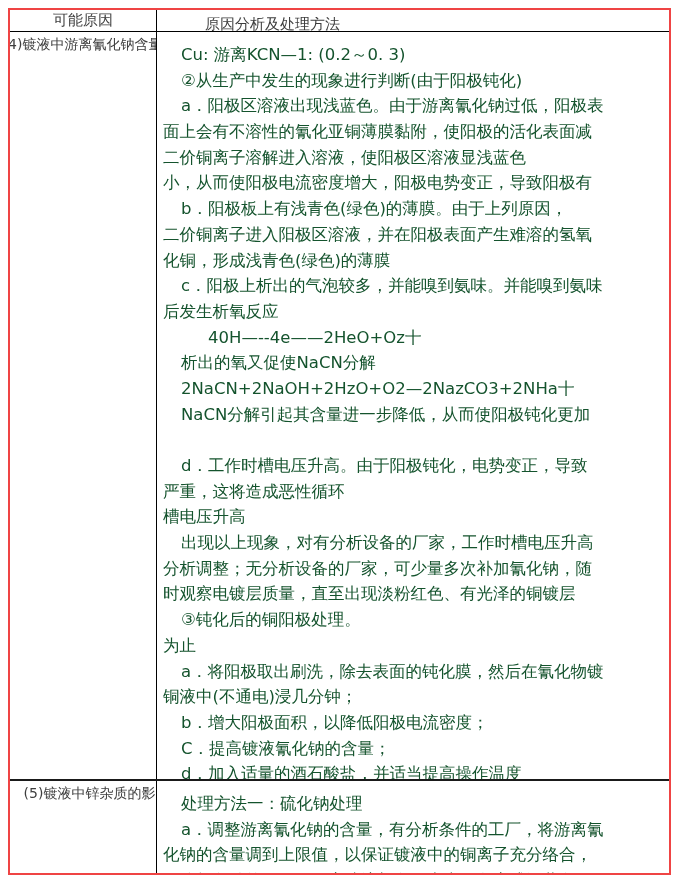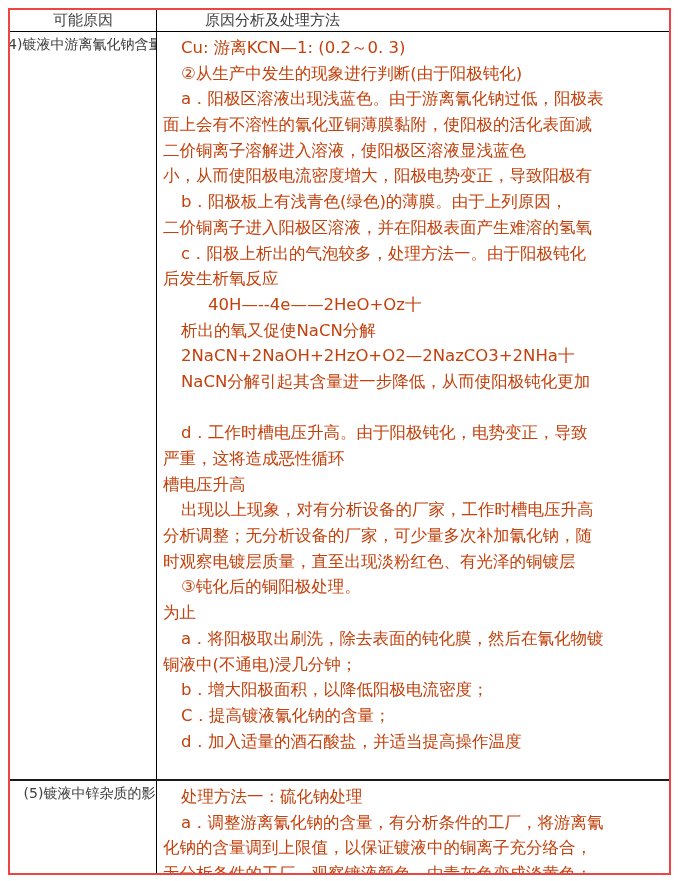--- a/index.html
+++ b/index.html
@@ -38,21 +38,21 @@
     overflow: hidden;
   }
   .row1 { flex: 0 0 747px; border-bottom: 2px solid #1a1a1a; }
   .row2 { flex: 1 1 auto; }
   .cell { box-sizing: border-box; overflow: hidden; }
   .cell.left {
     width: 147px;
     flex: 0 0 147px;
     border-right: 1px solid #000000;
   }
-  .cell.right { flex: 1 1 auto; }
+  .cell.right { flex: 1 1 auto; margin-top: 7px; }
   .hcell {
     display: flex;
     align-items: center;
     font-size: 15px;
     color: #3d3d3d;
   }
   .hcell.left { justify-content: center; }
   .hcell.right { padding-left: 48px; }
   .causecell {
     display: flex;
@@ -61,21 +61,21 @@
     color: #3d3d3d;
     padding-left: 2px;
   }
   .causecell .line {
     height: 25px;
     line-height: 25px;
     white-space: nowrap;
   }
   .analysiscell {
     font-size: 16.5px;
-    color: #c2410c;
+    color: #14532d;
     padding-left: 6px;
     padding-top: 3px;
   }
   .analysiscell .line {
     height: 25.7px;
     line-height: 25.7px;
     white-space: nowrap;
   }
   .ind0 { padding-left: 0; }
   .ind1 { padding-left: 18px; }
@@ -100,21 +100,22 @@
       </div>
     <div class="cell right analysiscell">
         <div class="line ind1">Cu: 游离KCN—1: (0.2～0. 3)</div>
         <div class="line ind1">②从生产中发生的现象进行判断(由于阳极钝化)</div>
         <div class="line ind1">a．阳极区溶液出现浅蓝色。由于游离氰化钠过低，阳极表</div>
         <div class="line ind0">面上会有不溶性的氰化亚铜薄膜黏附，使阳极的活化表面减</div>
         <div class="line ind0">二价铜离子溶解进入溶液，使阳极区溶液显浅蓝色</div>
         <div class="line ind0">小，从而使阳极电流密度增大，阳极电势变正，导致阳极有</div>
         <div class="line ind1">b．阳极板上有浅青色(绿色)的薄膜。由于上列原因，</div>
         <div class="line ind0">二价铜离子进入阳极区溶液，并在阳极表面产生难溶的氢氧</div>
-        <div class="line ind1">c．阳极上析出的气泡较多，处理方法一。由于阳极钝化</div>
+        <div class="line ind0">化铜，形成浅青色(绿色)的薄膜</div>
+        <div class="line ind1">c．阳极上析出的气泡较多，并能嗅到氨味。并能嗅到氨味</div>
         <div class="line ind0">后发生析氧反应</div>
         <div class="line ind2">40H—--4e——2HeO+Oz十</div>
         <div class="line ind1">析出的氧又促使NaCN分解</div>
         <div class="line ind1">2NaCN+2NaOH+2HzO+O2—2NazCO3+2NHa十</div>
         <div class="line ind1">NaCN分解引起其含量进一步降低，从而使阳极钝化更加</div>
         <div class="line ind0"></div>
         <div class="line ind1">d．工作时槽电压升高。由于阳极钝化，电势变正，导致</div>
         <div class="line ind0">严重，这将造成恶性循环</div>
         <div class="line ind0">槽电压升高</div>
         <div class="line ind1">出现以上现象，对有分析设备的厂家，工作时槽电压升高</div>

